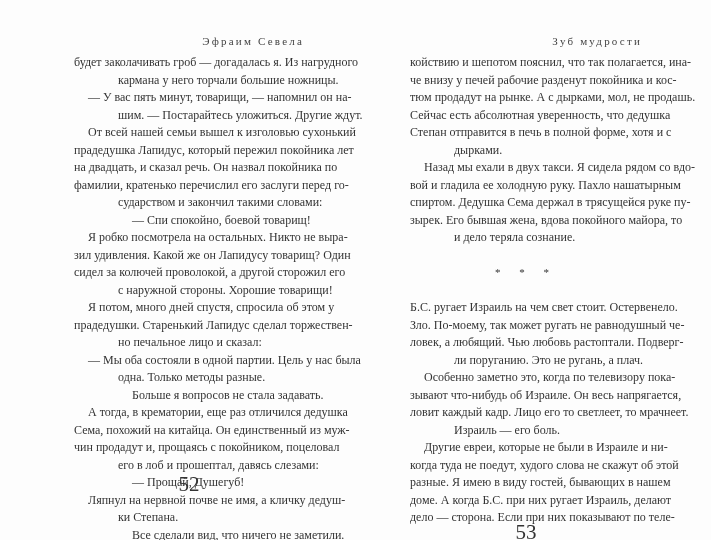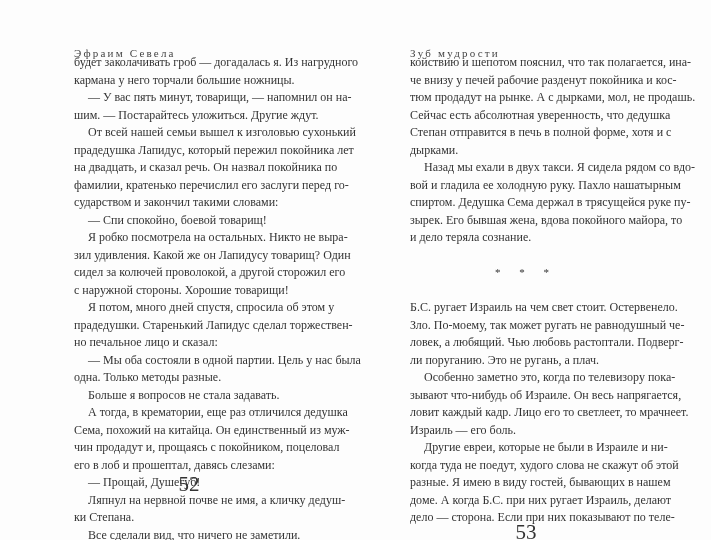--- a/index.html
+++ b/index.html
@@ -11,39 +11,38 @@
       position: relative;
     }
     .page {
       position: absolute; top: 0; height: 540px;
     }
     .page.left { left: 0; width: 355px; }
     .page.right { left: 355px; width: 356px; }
     .running-head {
       position: absolute; top: 35px;
       font-size: 11px; letter-spacing: 2.2px;
-      text-align: left; color: #444;
+      text-align: right; color: #444;
       white-space: nowrap;
-      margin-top: 12px;
     }
     .left .running-head { left: 74px; width: 230px; }
     .right .running-head { left: 55px; width: 232px; }
     .text {
       position: absolute; top: 54px;
       font-size: 12px; line-height: 17.5px;
     }
     .left .text { left: 74px; width: 230px; }
     .right .text { left: 55px; width: 232px; }
     .line {
       display: block; white-space: nowrap;
       text-align: justify; text-align-last: justify;
       height: 17.5px; overflow: visible;
     }
     .line.indent { text-indent: 14px; }
-    .line.last { text-align-last: left; }
+    .line.last { text-align-last: left; margin-left: 44px; }
     .stars {
       display: block; text-align: center; height: 17.5px;
       letter-spacing: 8px; font-size: 11px;
       margin-top: 17.5px; margin-bottom: 17.5px;
     }
     .folio {
       position: absolute; top: 472px;
       font-size: 21px; color: #333; text-align: center;
     }
     .left .folio { left: 74px; width: 230px; }

